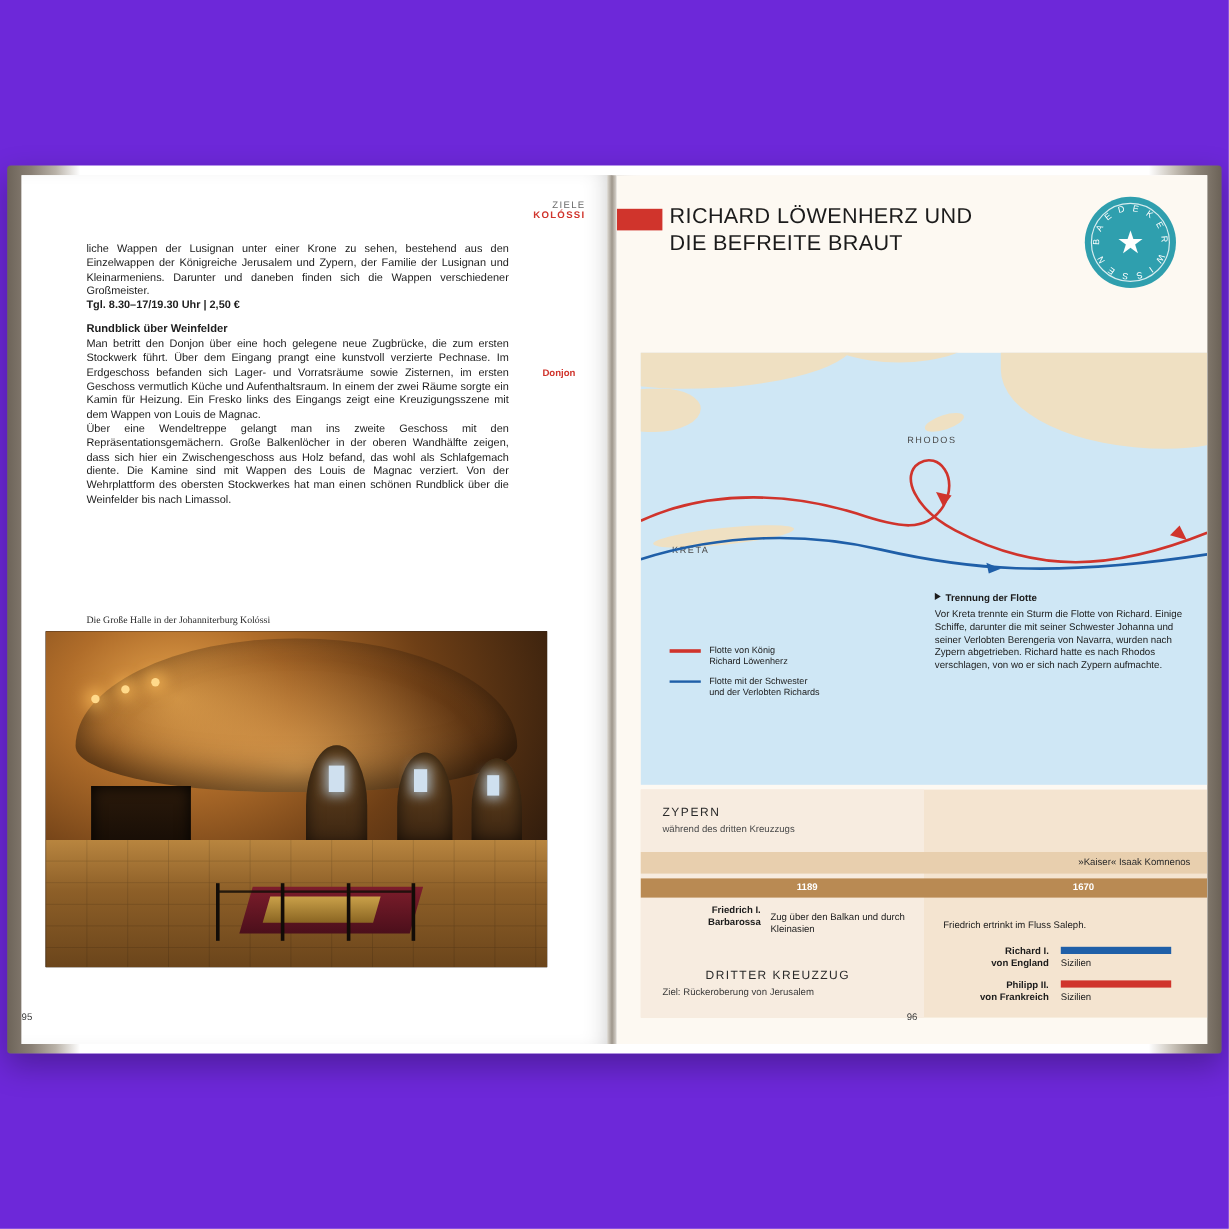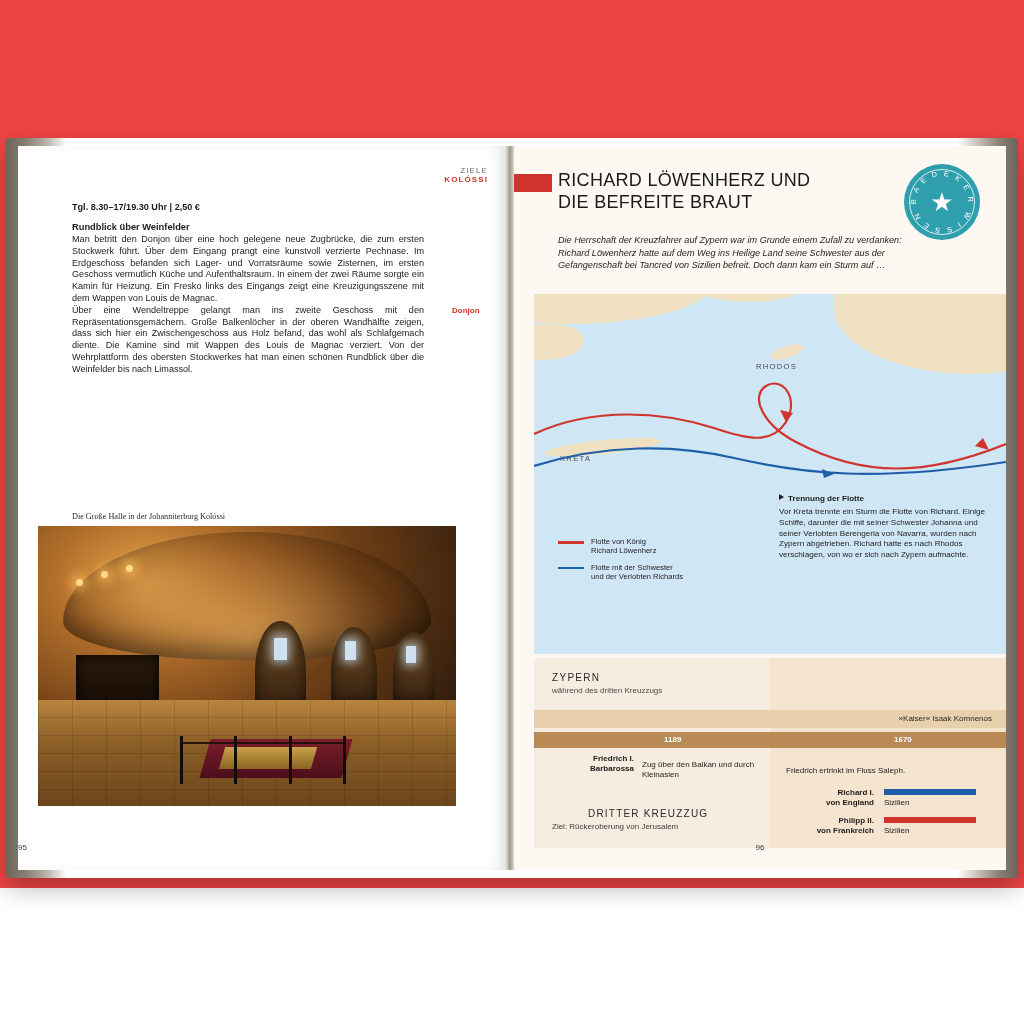--- a/index.html
+++ b/index.html
@@ -2,22 +2,22 @@
 <html><head>
 <meta charset="utf-8">
 <style>
   html,body{margin:0;padding:0;}
   body{
     width:1024px;height:1024px;background:#ffffff;
     font-family:"Liberation Sans", sans-serif;
     overflow:hidden;
   }
   .book{
-    position:absolute;left:0;top:0;width:1024px;height:888px;
-    background:#ef4444;
+    position:absolute;left:0;top:0;width:1024px;height:1024px;
+    background:#6d28d9;
   }
   
   .cover{
     position:absolute;left:6px;top:138px;width:1012px;height:740px;
     background:linear-gradient(90deg,#6d6459 0%,#8a8075 2%,#b9b2a8 4%,#ffffff 6%,#ffffff 94%,#c8c2b8 96%,#8d8478 98%,#6b6257 100%);
     border-radius:3px;
     box-shadow:0 10px 26px rgba(0,0,0,.28);
   }
   .pages{
     position:absolute;left:18px;top:146px;width:988px;height:724px;
@@ -154,20 +154,21 @@
   <div class="pages">
 
     <div class="page page-left">
 
       <div class="l-head">
         <div class="k1">ZIELE</div>
         <div class="k2">KOLÓSSI</div>
       </div>
 
       <div class="l-col">
+        <p>liche Wappen der Lusignan unter einer Krone zu sehen, bestehend aus den Einzelwappen der Königreiche Jerusalem und Zypern, der Familie der Lusignan und Kleinarmeniens. Darunter und daneben finden sich die Wappen verschiedener Großmeister.</p>
         <p style="font-weight:bold;">Tgl. 8.30–17/19.30 Uhr | 2,50 €</p>
         <div class="sp"></div>
         <div class="l-sub">Rundblick über Weinfelder</div>
         <p>Man betritt den Donjon über eine hoch gelegene neue Zugbrücke, die zum ersten Stockwerk führt. Über dem Eingang prangt eine kunstvoll verzierte Pechnase. Im Erdgeschoss befanden sich Lager- und Vorratsräume sowie Zisternen, im ersten Geschoss vermutlich Küche und Aufenthaltsraum. In einem der zwei Räume sorgte ein Kamin für Heizung. Ein Fresko links des Eingangs zeigt eine Kreuzigungsszene mit dem Wappen von Louis de Magnac.</p>
         <p>Über eine Wendeltreppe gelangt man ins zweite Geschoss mit den Repräsentationsgemächern. Große Balkenlöcher in der oberen Wandhälfte zeigen, dass sich hier ein Zwischengeschoss aus Holz befand, das wohl als Schlafgemach diente. Die Kamine sind mit Wappen des Louis de Magnac verziert. Von der Wehrplattform des obersten Stockwerkes hat man einen schönen Rundblick über die Weinfelder bis nach Limassol.</p>
       </div>
 
       <div class="marg" style="top:160px;">Donjon</div>
 
       <div class="cap">Die Große Halle in der Johanniterburg Kolóssi</div>
@@ -222,21 +223,20 @@
           <defs>
             <path id="arcTop" d="M 12,38 A 26,26 0 0 1 64,38"></path>
             <path id="arcBot" d="M 64,38 A 26,26 0 0 1 12,38"></path>
           </defs>
           <text><textPath href="#arcTop" startOffset="50%" text-anchor="middle" id="badgeTopTxt">B A E D E K E R</textPath></text>
           <text><textPath href="#arcBot" startOffset="50%" text-anchor="middle" id="badgeBotTxt">W I S S E N</textPath></text>
         </svg>
         <div class="star">★</div>
       </div>
 
-      <div class="r-lead">Die Herrschaft der Kreuzfahrer auf Zypern war im Grunde einem Zufall zu verdanken: Richard Löwenherz hatte auf dem Weg ins Heilige Land seine Schwester aus der Gefangenschaft bei Tancred von Sizilien befreit. Doch dann kam ein Sturm auf …</div>
 
       <div class="map">
 
         <div class="land" style="left:300px;top:-30px;width:230px;height:110px;border-radius:0 0 40% 60%;"></div>
         <div class="land" style="left:-60px;top:-40px;width:240px;height:70px;border-radius:0 0 60% 40%;"></div>
         <div class="land" style="left:150px;top:-40px;width:130px;height:48px;border-radius:0 0 50% 50%;"></div>
         <div class="land" style="left:236px;top:52px;width:34px;height:12px;border-radius:50%;transform:rotate(-18deg);"></div>
         <div class="land" style="left:10px;top:146px;width:118px;height:14px;border-radius:50%;transform:rotate(-6deg);"></div>
         <div class="land" style="left:-20px;top:30px;width:70px;height:36px;border-radius:40% 50% 60% 40%;"></div>
 

